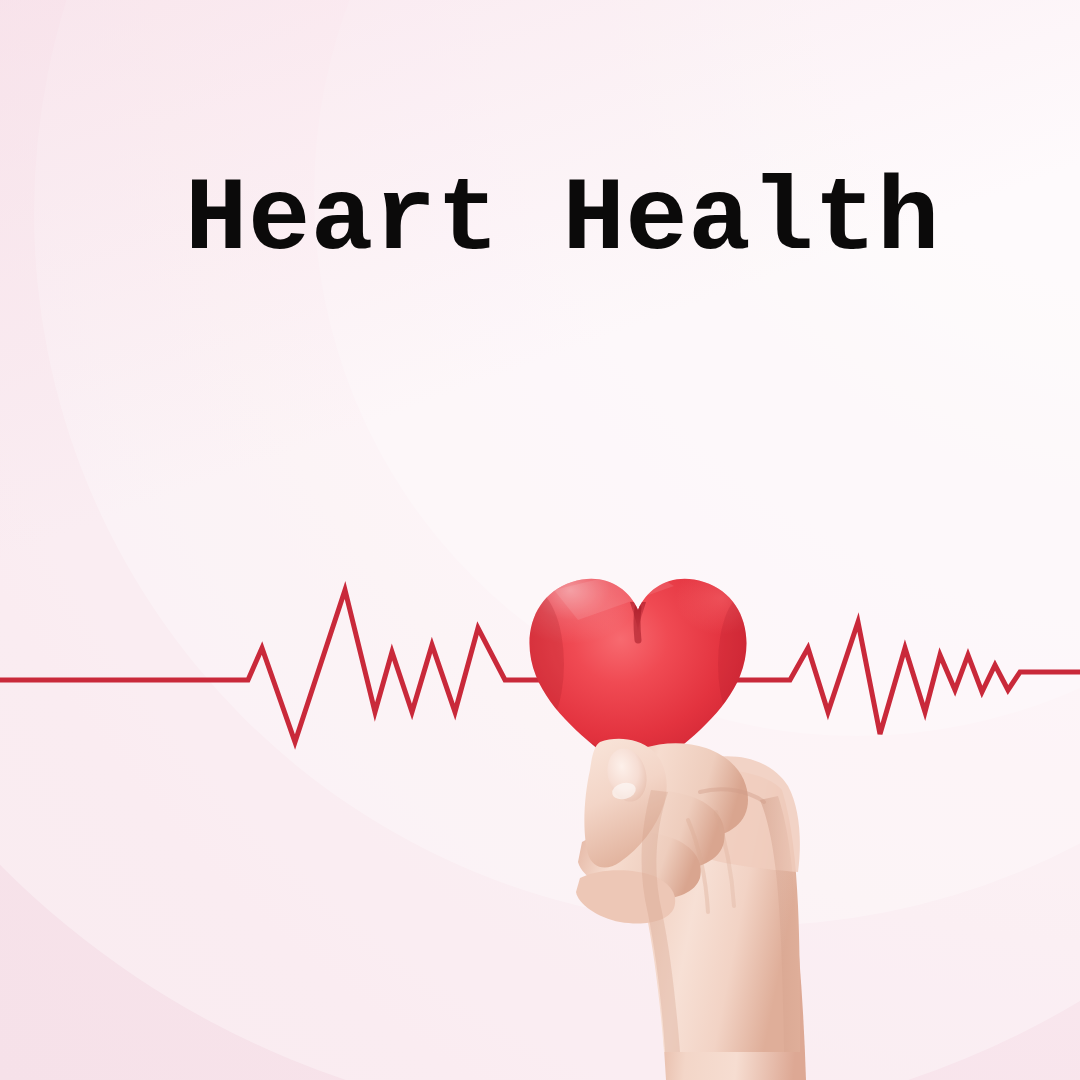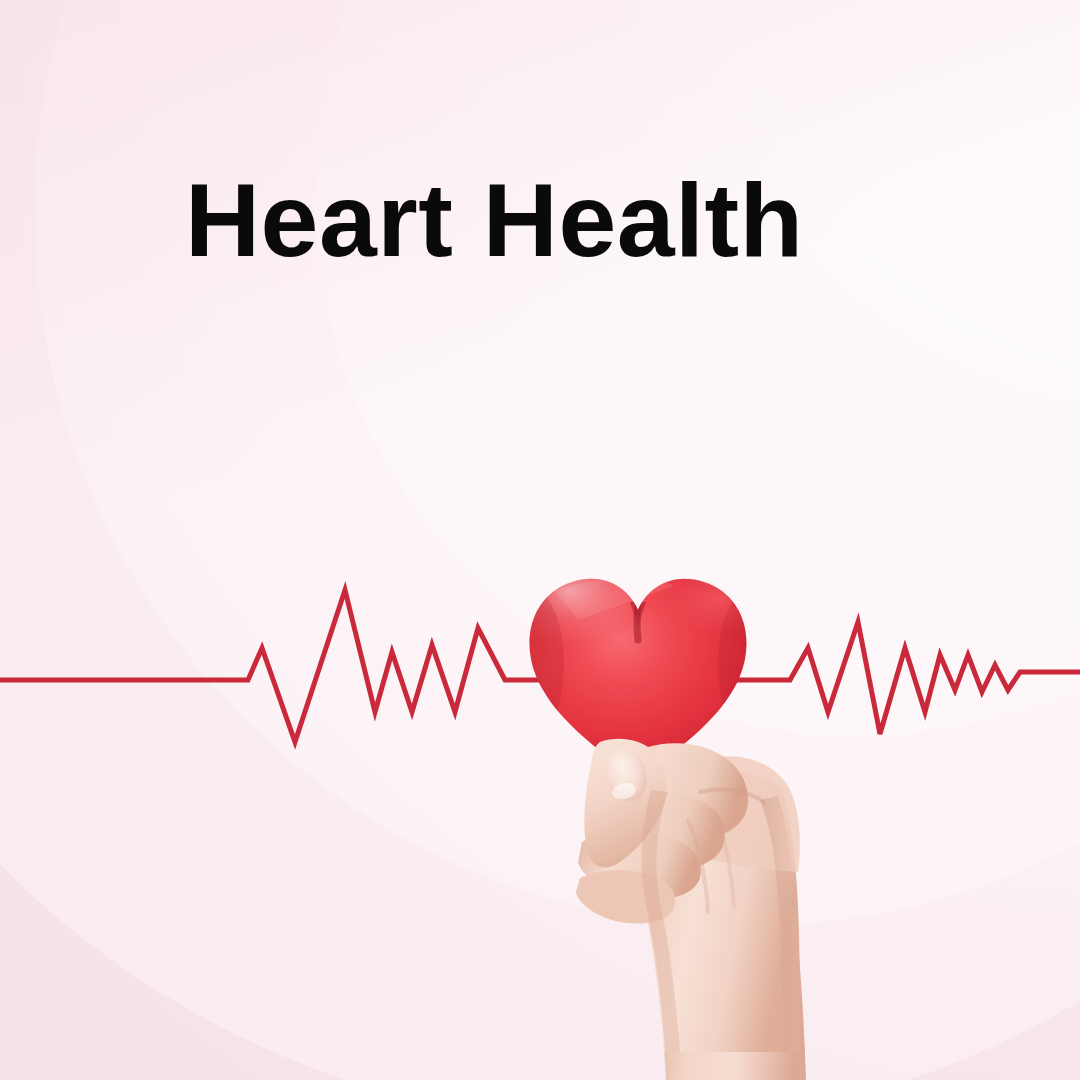--- a/index.html
+++ b/index.html
@@ -5,21 +5,21 @@
   html, body {
     margin: 0;
     padding: 0;
     background: #ffffff;
   }
   #poster {
     position: relative;
     width: 1080px;
     height: 1080px;
     overflow: hidden;
-    font-family: Liberation Sans, sans-serif;
+    font-family: Liberation Mono, monospace;
     background: #84cc16;
   }
 
   
   .bg-base {
     position: absolute;
     inset: 0;
     background:
       radial-gradient(circle at 108% -6%, #fdf1f5 0%, #fdeff4 22%, #fae7ee 42%, #f8e2ea 62%, #f6dde6 82%, #f5dbe5 100%);
   }

